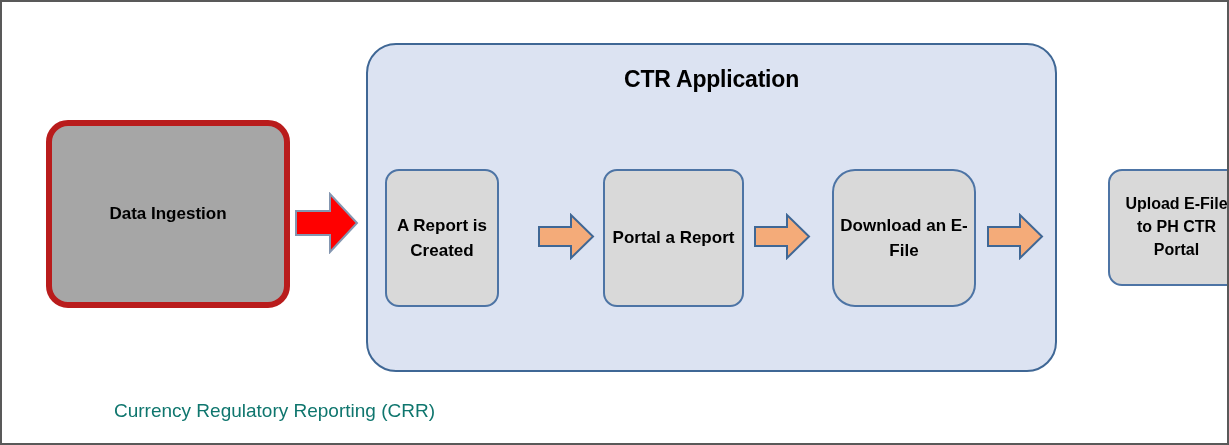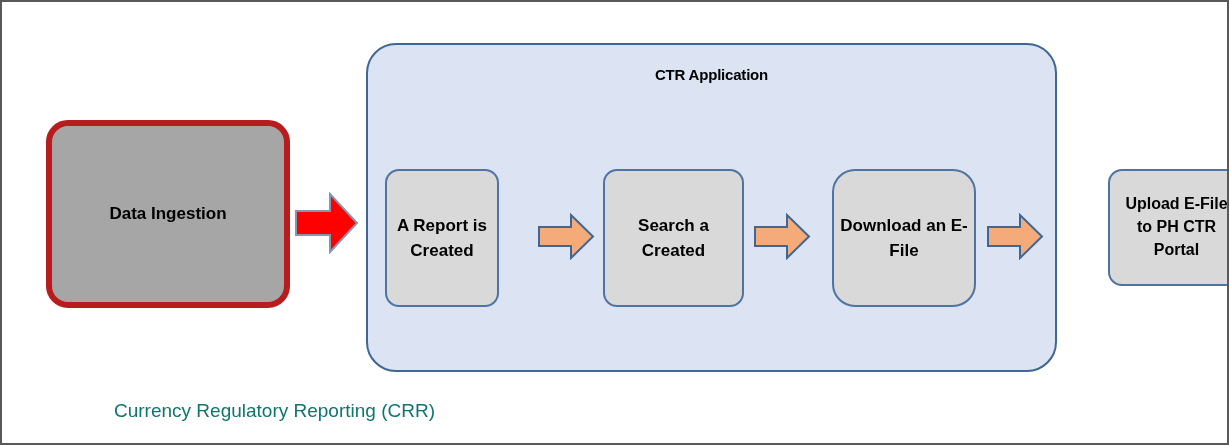--- a/index.html
+++ b/index.html
@@ -31,21 +31,21 @@
     border: 2px solid #3f6795;
     border-radius: 30px;
     box-sizing: border-box;
   }
   .app-title {
     position: absolute;
     left: 0;
     right: 0;
     top: 21px;
     text-align: center;
-    font-size: 15px;
+    font-size: 23px;
     font-weight: bold;
     color: #000000;
     letter-spacing: -0.2px;
   }
 
   
   .proc-box {
     position: absolute;
     background: #d9d9d9;
     border: 2px solid #4d74a5;
@@ -127,21 +127,21 @@
   </div>
 
   <div class="proc-box" id="box-created">A Report is Created</div>
 
   <div class="arrow" id="arrow-a1">
     <svg width="57" height="47" viewBox="0 0 57 47">
       <polygon points="1,14 33,14 33,2 55,23.5 33,45 33,33 1,33" fill="#f4ab79" stroke="#3f6795" stroke-width="2"></polygon>
     </svg>
   </div>
 
-  <div class="proc-box" id="box-search">Search a Created</div>
+  <div class="proc-box" id="box-search">Portal a Report</div>
 
   <div class="arrow" id="arrow-a2">
     <svg width="57" height="47" viewBox="0 0 57 47">
       <polygon points="1,14 33,14 33,2 55,23.5 33,45 33,33 1,33" fill="#f4ab79" stroke="#3f6795" stroke-width="2"></polygon>
     </svg>
   </div>
 
   <div class="proc-box" id="box-download">Download an E-File</div>
 
   <div class="arrow" id="arrow-a3">

